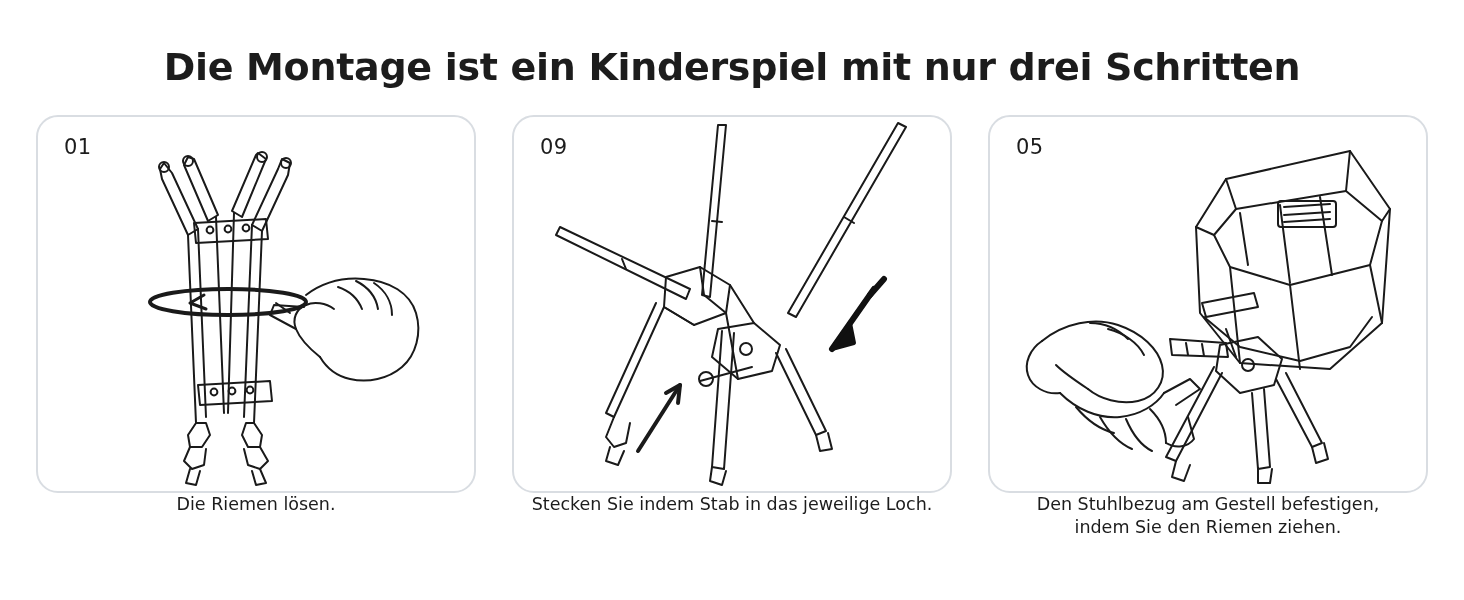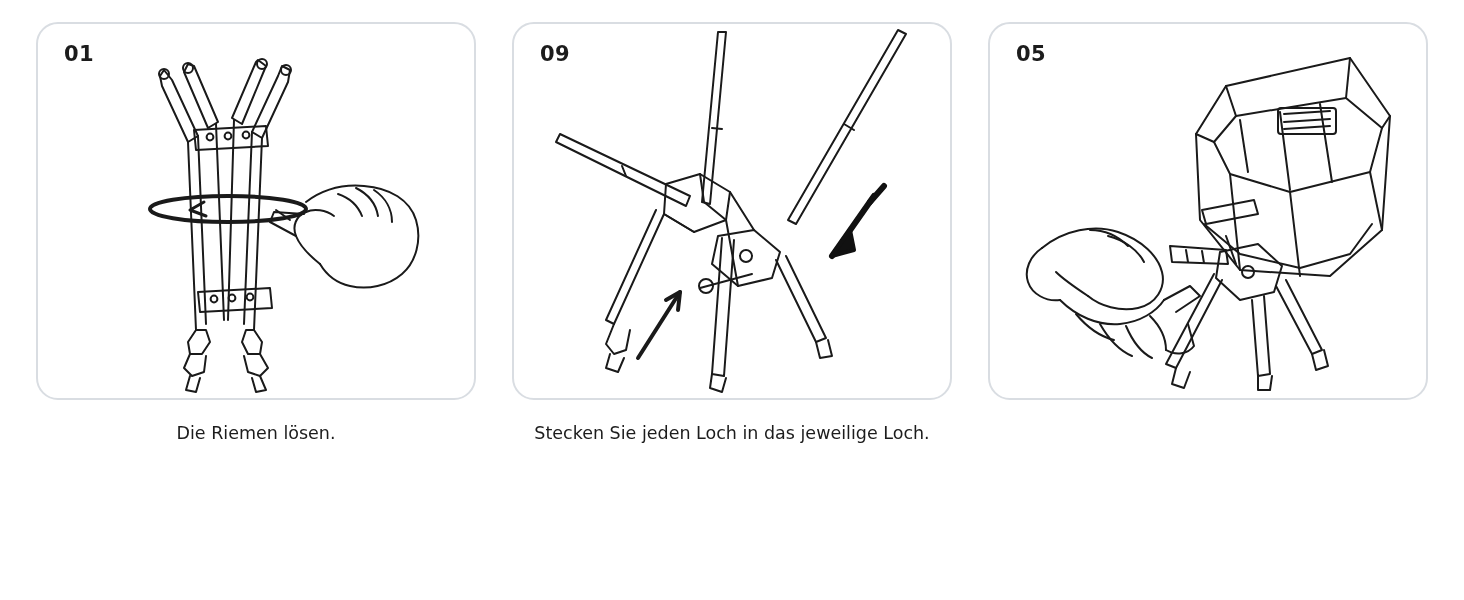--- a/index.html
+++ b/index.html
@@ -53,45 +53,45 @@
     box-sizing: border-box;
     position: relative;
     background: #fff;
     overflow: hidden;
   }
   .step-num {
     position: absolute;
     top: 18px;
     left: 26px;
     font-size: 21px;
-    font-weight: 700;
+    font-weight: 400;
     color: #1c1c1c;
     letter-spacing: 0.5px;
   }
   .illus {
     position: absolute;
     top: 0;
     left: 0;
     width: 440px;
     height: 378px;
   }
   .caption {
-    margin-top: 22px;
     text-align: center;
     font-size: 17.5px;
     line-height: 1.35;
     color: #1c1c1c;
     max-width: 420px;
   }
 </style>
 </head>
 <body>
 
 <div class="page">
 
+  <h1 class="headline">Die Montage ist ein Kinderspiel mit nur drei Schritten</h1>
 
   <div class="steps">
 
     <div class="step">
       <div class="card">
         <div class="step-num">01</div>
         <svg class="illus" viewBox="0 0 440 378">
           <g fill="none" stroke="#1a1a1a" stroke-width="2" stroke-linecap="round" stroke-linejoin="round">
 
             <path d="M126 46 L122 52 L124 62 L150 118 L160 112 L134 56 Z"></path>
@@ -187,21 +187,21 @@
 
             <path d="M124 334 L166 268" stroke-width="4"></path>
             <path d="M166 268 L152 276 M166 268 L164 286" stroke-width="4"></path>
 
             <path d="M360 172 L318 232" stroke-width="6" stroke="#111"></path>
             <path d="M318 232 L340 226 L336 206 Z" fill="#111" stroke="#111" stroke-width="4"></path>
             <path d="M356 178 L370 162" stroke-width="6" stroke="#111"></path>
           </g>
         </svg>
       </div>
-      <div class="caption">Stecken Sie jeden Loch in das jeweilige Loch.</div>
+      <div class="caption">Stecken Sie indem Stab in das jeweilige Loch.</div>
     </div>
 
     <div class="step">
       <div class="card">
         <div class="step-num">05</div>
         <svg class="illus" viewBox="0 0 440 378">
           <g fill="none" stroke="#1a1a1a" stroke-width="2" stroke-linecap="round" stroke-linejoin="round">
 
             <path d="M236 62 L360 34 L400 92 L392 206 L340 252 L250 246 L210 196 L206 110 Z"></path>
             <path d="M236 62 L246 92 L224 118 L206 110"></path>
@@ -246,16 +246,17 @@
             <path d="M70 276 C86 292 108 302 130 300 C150 298 166 288 174 276"></path>
             <path d="M86 290 C96 302 108 312 124 316"></path>
             <path d="M110 300 C118 314 128 326 142 332"></path>
             <path d="M136 302 C142 316 150 328 162 334"></path>
             <path d="M160 292 C170 302 176 314 176 326"></path>
             <path d="M174 276 L200 262 L210 272 L186 288"></path>
             <path d="M176 326 C186 332 198 330 204 322 L198 300"></path>
           </g>
         </svg>
       </div>
+      <div class="caption">Den Stuhlbezug am Gestell befestigen,<br>indem Sie den Riemen ziehen.</div>
     </div>
 
   </div>
 </div>
 
 </body></html>

